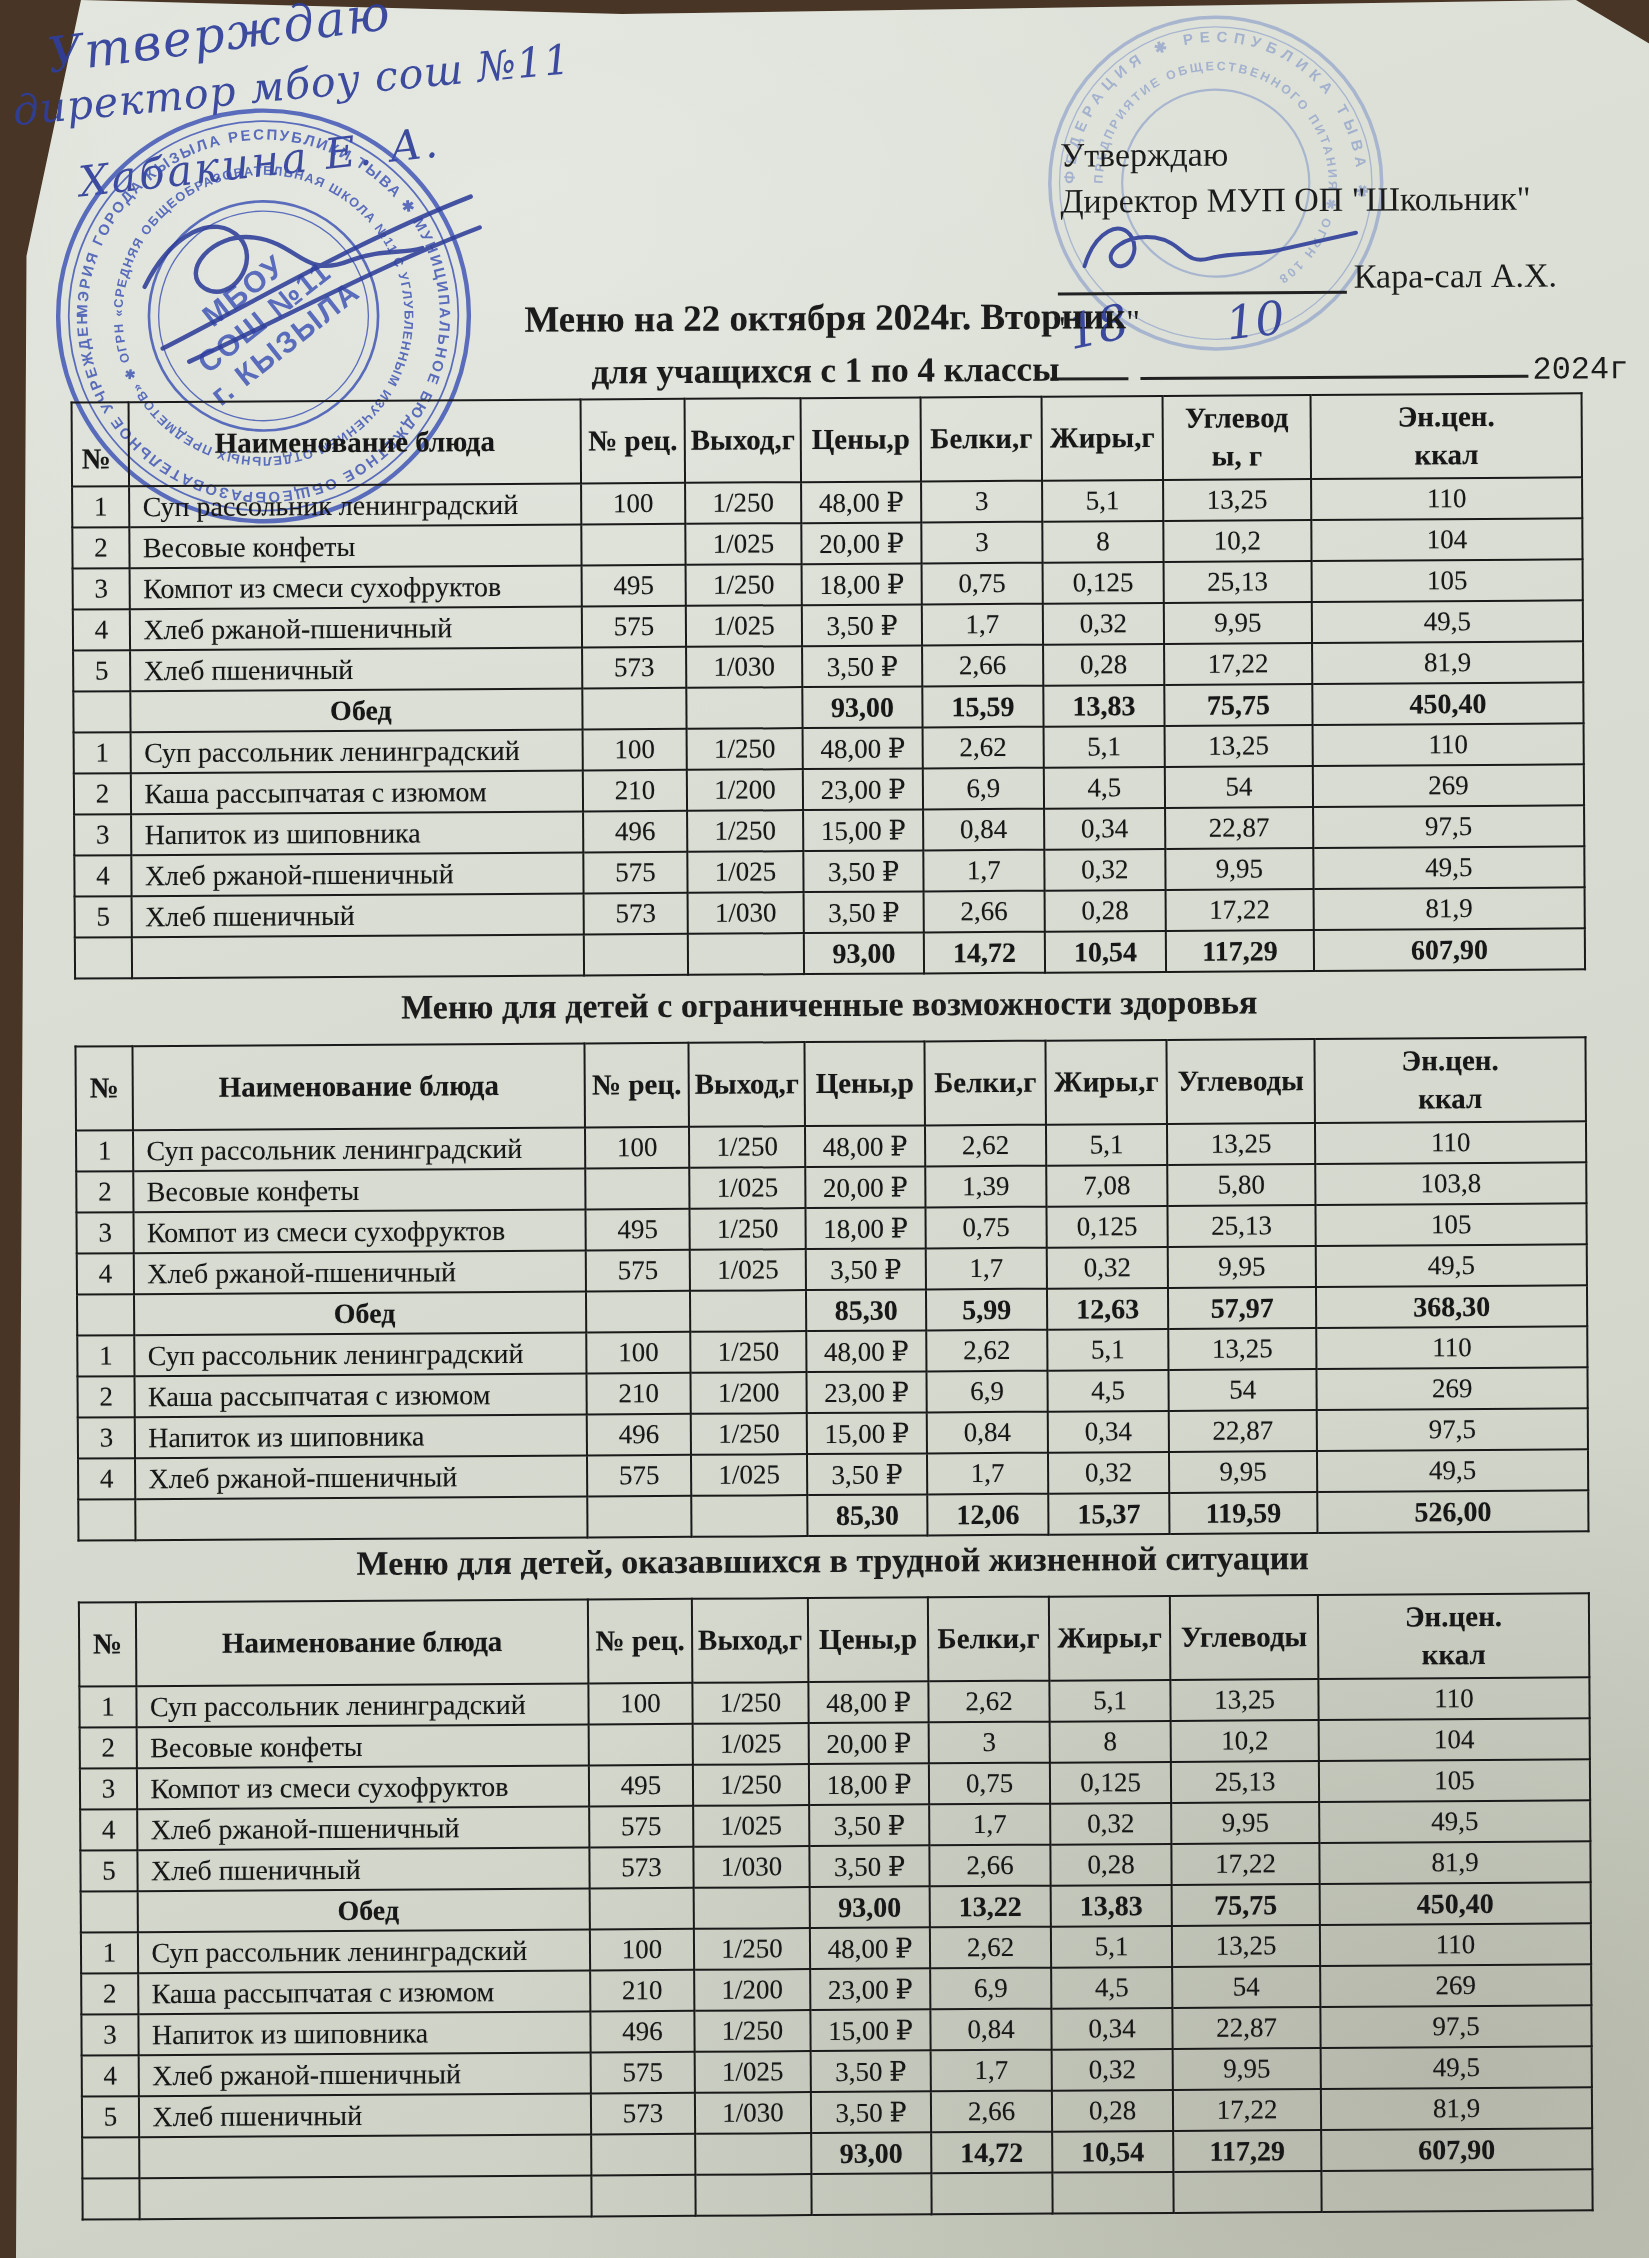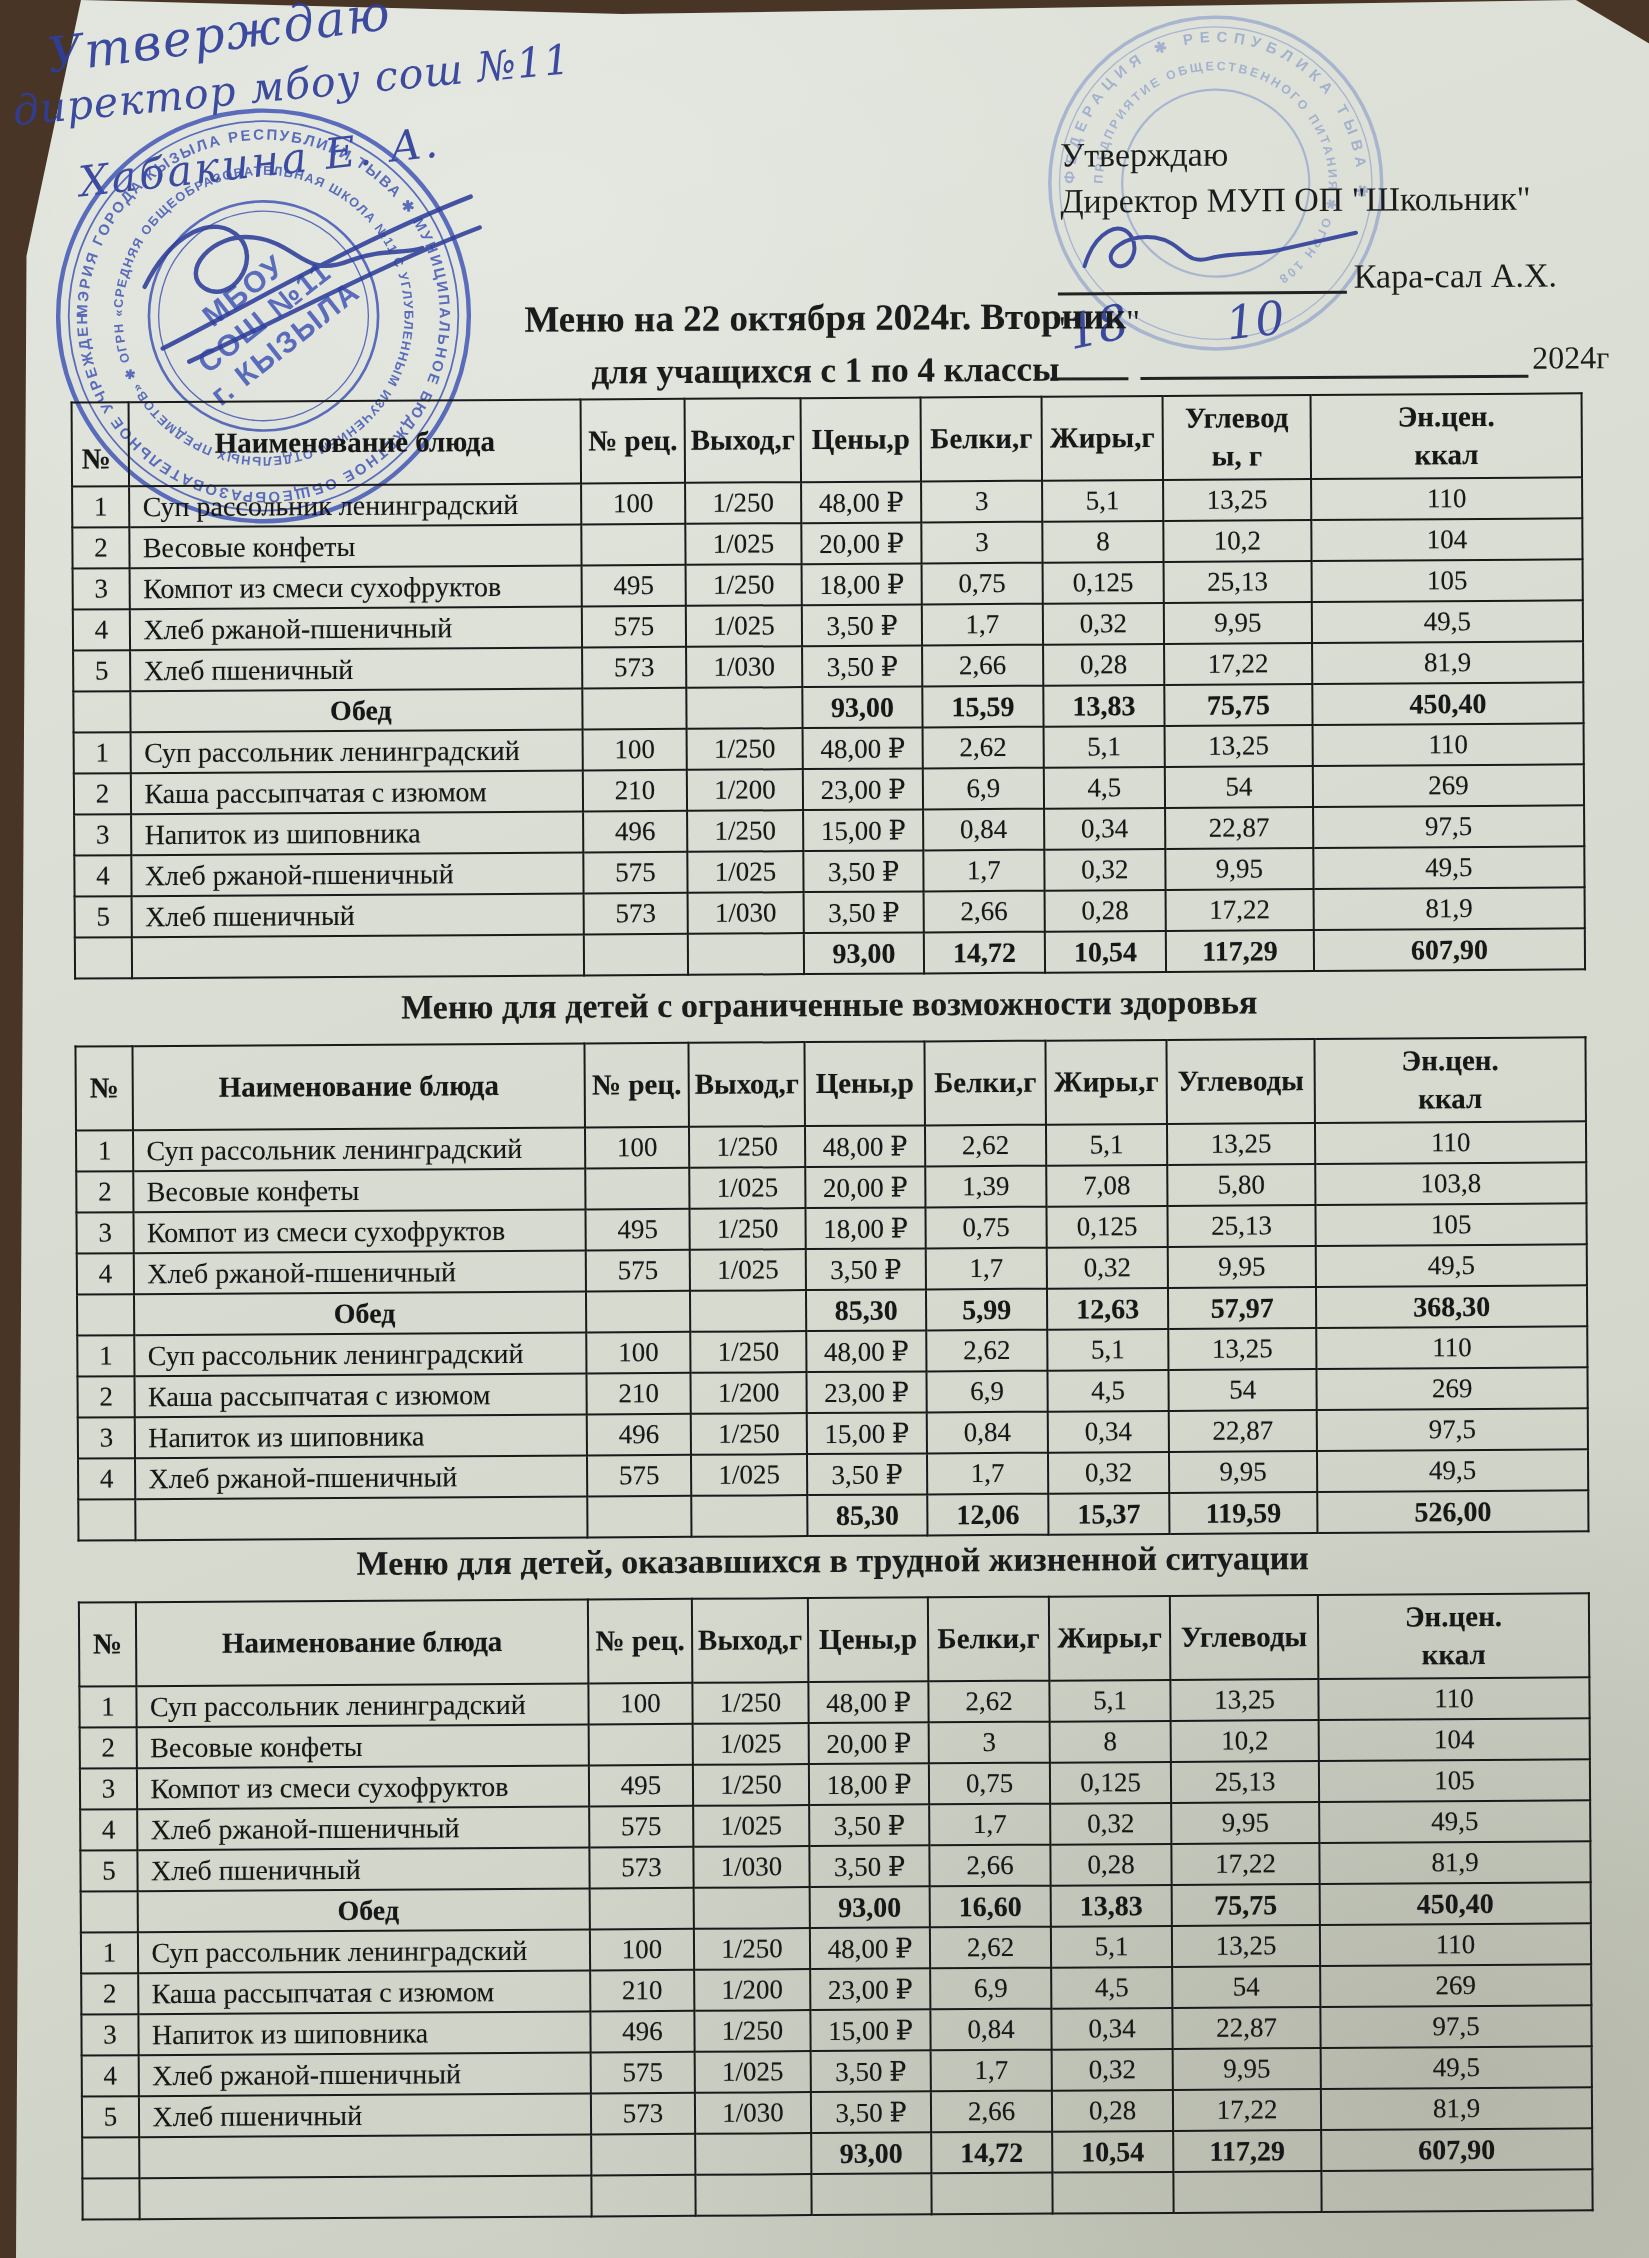--- a/index.html
+++ b/index.html
@@ -102,21 +102,21 @@
     </svg>
     <div class="hline" style="left:1063px;top:294px;width:289px;"></div>
     <div class="printed" style="left:1359px;top:261px;font-size:34px;">Кара-сал А.Х.</div>
 
     <div class="printed" style="left:1057px;top:311px;font-size:34px;">"</div>
     <div class="hand" style="left:1072px;top:300px;font-size:48px;transform:rotate(-12deg);">18</div>
     <div class="printed" style="left:1131px;top:305px;font-size:34px;">"</div>
     <div class="hand" style="left:1231px;top:296px;font-size:46px;transform:rotate(-6deg);">10</div>
     <div class="hline" style="left:1055px;top:379px;width:78px;"></div>
     <div class="hline" style="left:1145px;top:379px;width:388px;"></div>
-    <div class="printed" style="left:1537px;top:344px;font-size:32px;">2024г</div>
+    <div class="printed" style="left:1537px;top:356px;font-size:32px;font-family:Liberation Mono, monospace;">2024г</div>
 
     <div class="sec-title" style="top:296px;font-size:37px;">Меню на 22 октября 2024г. Вторник</div>
     <div class="sec-title" style="top:351px;font-size:35px;">для учащихся с 1 по 4 классы</div>
 
     <table class="menu" data-table="0" style="top:397px;">
         <colgroup>
           <col style="width: 57px;">
           <col style="width: 452px;">
           <col style="width: 104px;">
           <col style="width: 116px;">
@@ -500,21 +500,21 @@
             <td>0,28</td>
             <td>17,22</td>
             <td>81,9</td>
           </tr>
           <tr class="obed">
             <td></td>
             <td class="name">Обед</td>
             <td></td>
             <td></td>
             <td>93,00</td>
-            <td>16,60</td>
+            <td>13,22</td>
             <td>13,83</td>
             <td>75,75</td>
             <td>450,40</td>
           </tr>
           <tr class="dish">
             <td>1</td>
             <td class="name">Суп рассольник ленинградский</td>
             <td>100</td>
             <td>1/250</td>
             <td>48,00 ₽</td>

